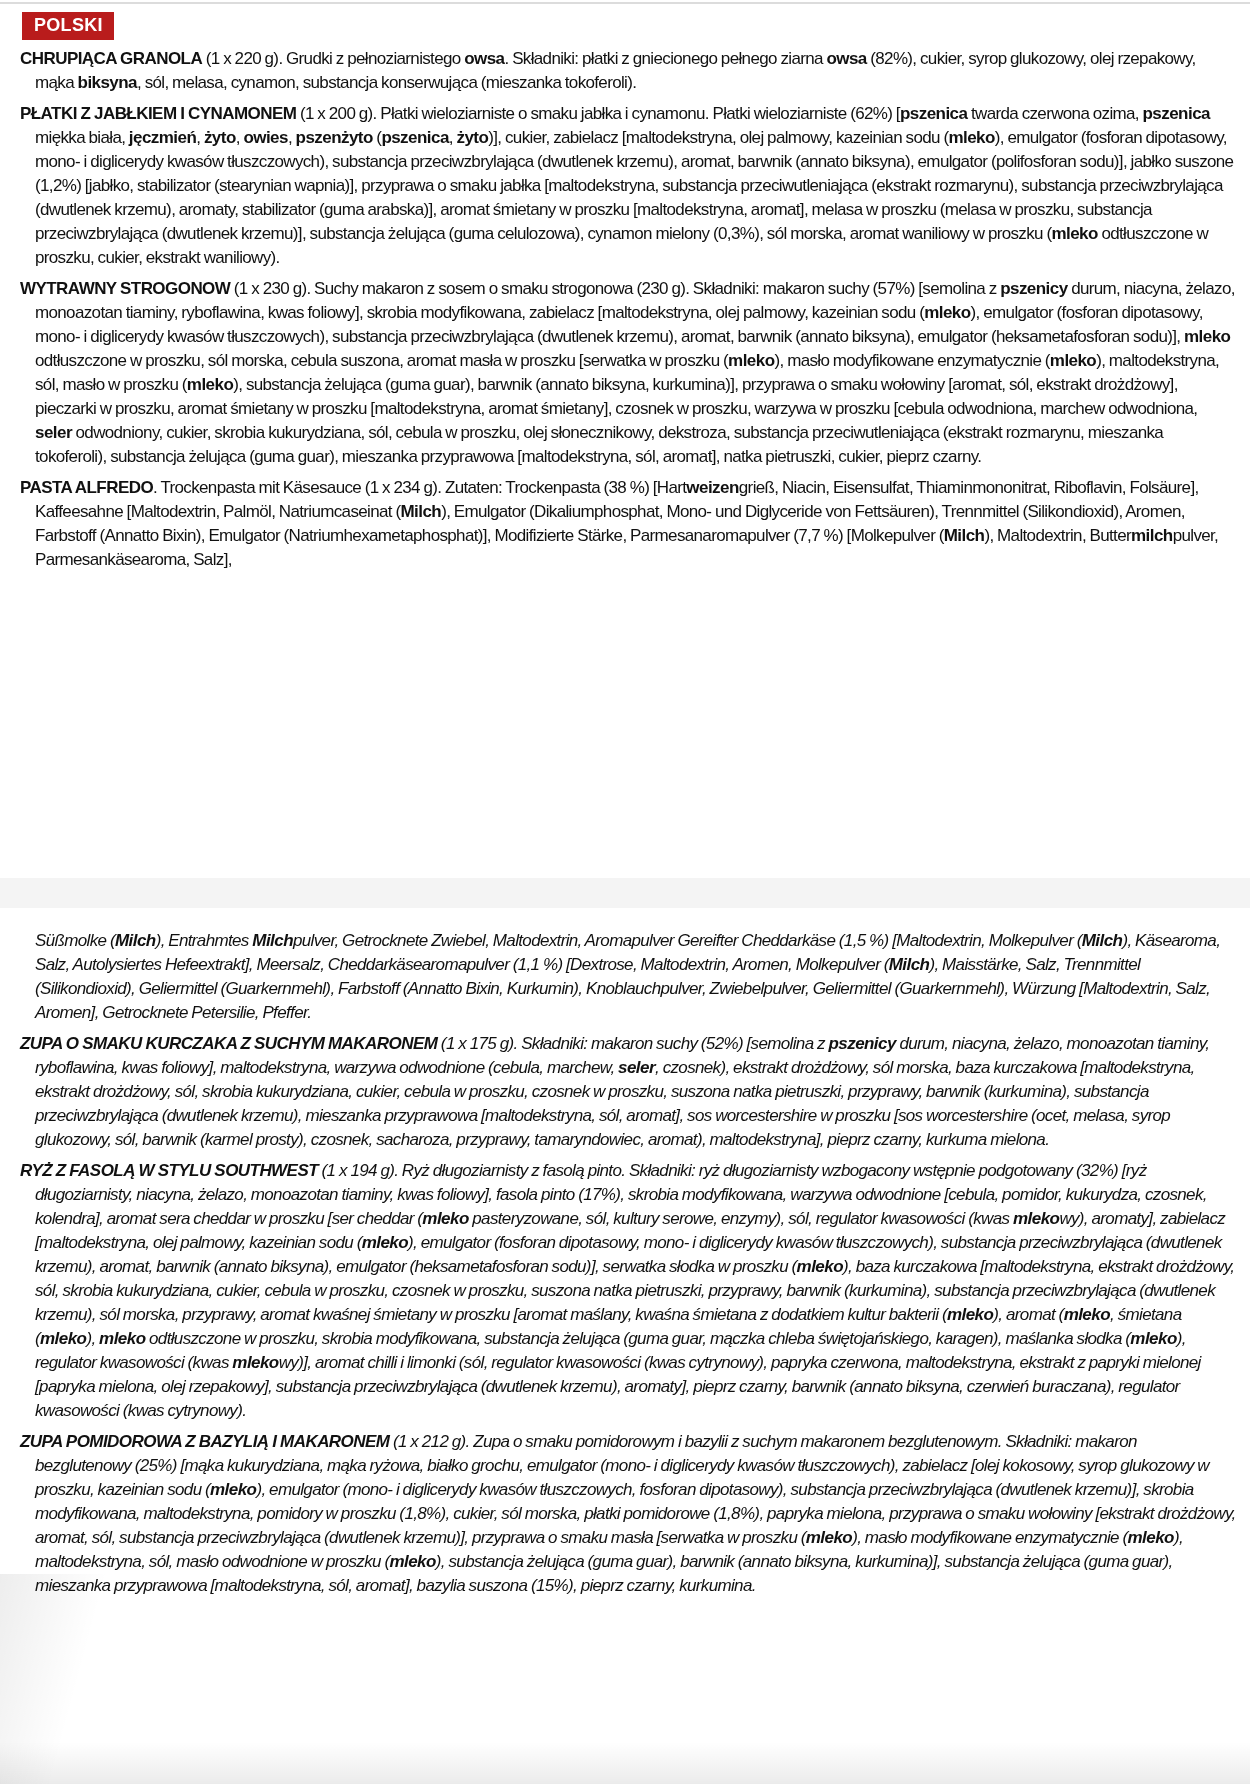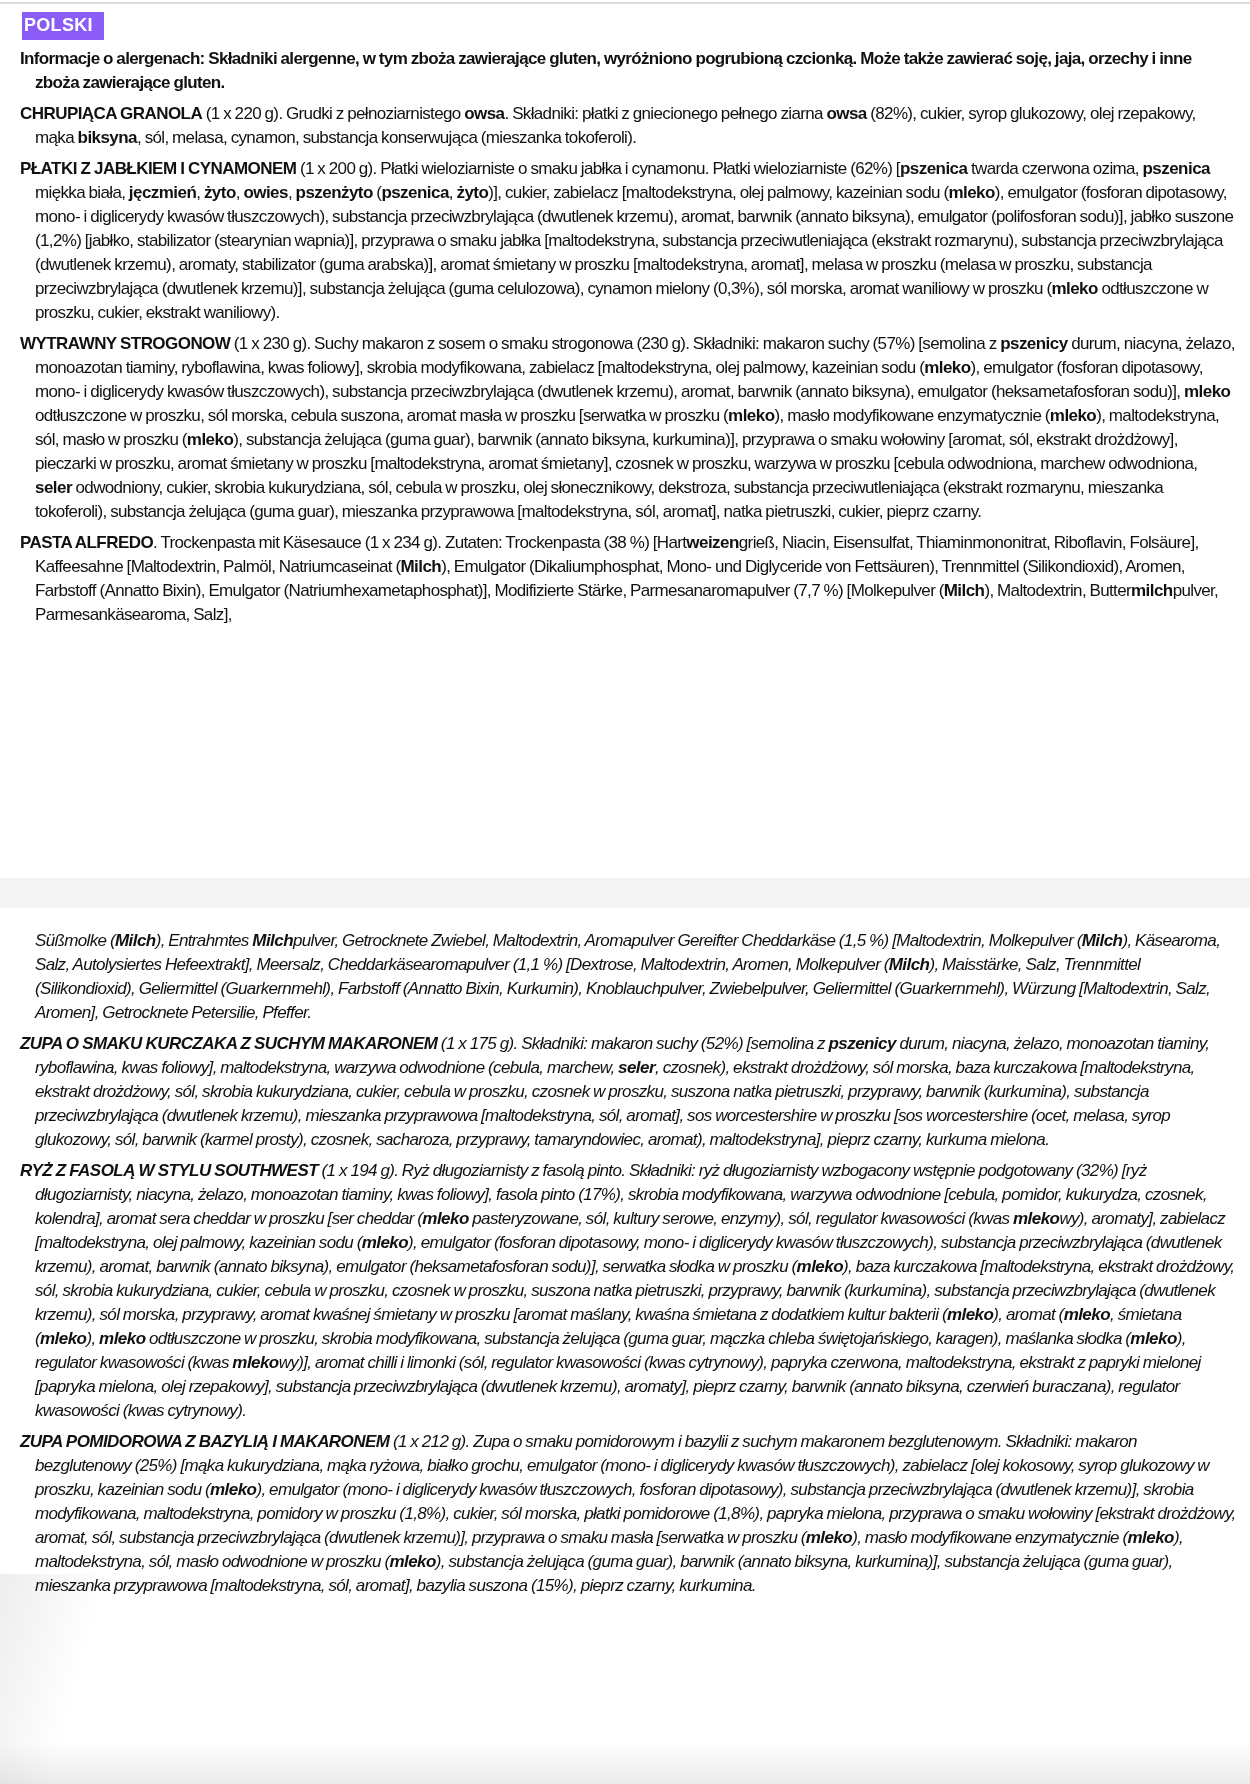--- a/index.html
+++ b/index.html
@@ -20,26 +20,26 @@
   }
   .label-section-1 {
     box-sizing: border-box;
     height: 878px;
     overflow: hidden;
     padding-top: 12px;
   }
   .lang-badge {
     display: inline-block;
     margin: 0 0 7px 22px;
-    background: #8b5cf6;
+    background: #b91c1c;
     color: #ffffff;
     font-weight: bold;
     font-size: 18px;
     line-height: 1;
-    padding: 4px 11px 6px 2px;
+    padding: 4px 11px 6px 12px;
     letter-spacing: 0.3px;
   }
   .para {
     margin: 0 14px 7px 0;
     padding-left: 35px;
     text-indent: -15px;
     font-size: 17px;
     line-height: 24px;
     letter-spacing: -0.65px;
     word-spacing: -0.5px;
@@ -72,21 +72,20 @@
   }
 </style>
 </head>
 <body>
 
 <div class="scan-top-line"></div>
 
 <div class="label-section-1">
   <div class="lang-badge">POLSKI</div>
 
-  <p class="para intro">Informacje o alergenach: Składniki alergenne, w tym zboża zawierające gluten, wyróżniono pogrubioną czcionką. Może także zawierać soję, jaja, orzechy i inne zboża zawierające gluten.</p>
 
   <p class="para"><b>CHRUPIĄCA GRANOLA</b> (1 x 220 g). Grudki z pełnoziarnistego <b>owsa</b>. Składniki: płatki z gniecionego pełnego ziarna <b>owsa</b> (82%), cukier, syrop glukozowy, olej rzepakowy, mąka <b>biksyna</b>, sól, melasa, cynamon, substancja konserwująca (mieszanka tokoferoli).</p>
 
   <p class="para"><b>PŁATKI Z JABŁKIEM I CYNAMONEM</b> (1 x 200 g). Płatki wieloziarniste o smaku jabłka i cynamonu. Płatki wieloziarniste (62%) [<b>pszenica</b> twarda czerwona ozima, <b>pszenica</b> miękka biała, <b>jęczmień</b>, <b>żyto</b>, <b>owies</b>, <b>pszenżyto</b> (<b>pszenica</b>, <b>żyto</b>)], cukier, zabielacz [maltodekstryna, olej palmowy, kazeinian sodu (<b>mleko</b>), emulgator (fosforan dipotasowy, mono- i diglicerydy kwasów tłuszczowych), substancja przeciwzbrylająca (dwutlenek krzemu), aromat, barwnik (annato biksyna), emulgator (polifosforan sodu)], jabłko suszone (1,2%) [jabłko, stabilizator (stearynian wapnia)], przyprawa o smaku jabłka [maltodekstryna, substancja przeciwutleniająca (ekstrakt rozmarynu), substancja przeciwzbrylająca (dwutlenek krzemu), aromaty, stabilizator (guma arabska)], aromat śmietany w proszku [maltodekstryna, aromat], melasa w proszku (melasa w proszku, substancja przeciwzbrylająca (dwutlenek krzemu)], substancja żelująca (guma celulozowa), cynamon mielony (0,3%), sól morska, aromat waniliowy w proszku (<b>mleko</b> odtłuszczone w proszku, cukier, ekstrakt waniliowy).</p>
 
   <p class="para"><b>WYTRAWNY STROGONOW</b> (1 x 230 g). Suchy makaron z sosem o smaku strogonowa (230 g). Składniki: makaron suchy (57%) [semolina z <b>pszenicy</b> durum, niacyna, żelazo, monoazotan tiaminy, ryboflawina, kwas foliowy], skrobia modyfikowana, zabielacz [maltodekstryna, olej palmowy, kazeinian sodu (<b>mleko</b>), emulgator (fosforan dipotasowy, mono- i diglicerydy kwasów tłuszczowych), substancja przeciwzbrylająca (dwutlenek krzemu), aromat, barwnik (annato biksyna), emulgator (heksametafosforan sodu)], <b>mleko</b> odtłuszczone w proszku, sól morska, cebula suszona, aromat masła w proszku [serwatka w proszku (<b>mleko</b>), masło modyfikowane enzymatycznie (<b>mleko</b>), maltodekstryna, sól, masło w proszku (<b>mleko</b>), substancja żelująca (guma guar), barwnik (annato biksyna, kurkumina)], przyprawa o smaku wołowiny [aromat, sól, ekstrakt drożdżowy], pieczarki w proszku, aromat śmietany w proszku [maltodekstryna, aromat śmietany], czosnek w proszku, warzywa w proszku [cebula odwodniona, marchew odwodniona, <b>seler</b> odwodniony, cukier, skrobia kukurydziana, sól, cebula w proszku, olej słonecznikowy, dekstroza, substancja przeciwutleniająca (ekstrakt rozmarynu, mieszanka tokoferoli), substancja żelująca (guma guar), mieszanka przyprawowa [maltodekstryna, sól, aromat], natka pietruszki, cukier, pieprz czarny.</p>
 
   <p class="para"><b>PASTA ALFREDO</b>. Trockenpasta mit Käsesauce (1 x 234 g). Zutaten: Trockenpasta (38 %) [Hart<b>weizen</b>grieß, Niacin, Eisensulfat, Thiaminmononitrat, Riboflavin, Folsäure], Kaffeesahne [Maltodextrin, Palmöl, Natriumcaseinat (<b>Milch</b>), Emulgator (Dikaliumphosphat, Mono- und Diglyceride von Fettsäuren), Trennmittel (Silikondioxid), Aromen, Farbstoff (Annatto Bixin), Emulgator (Natriumhexametaphosphat)], Modifizierte Stärke, Parmesanaromapulver (7,7 %) [Molkepulver (<b>Milch</b>), Maltodextrin, Butter<b>milch</b>pulver, Parmesankäsearoma, Salz],</p>
 </div>
 

